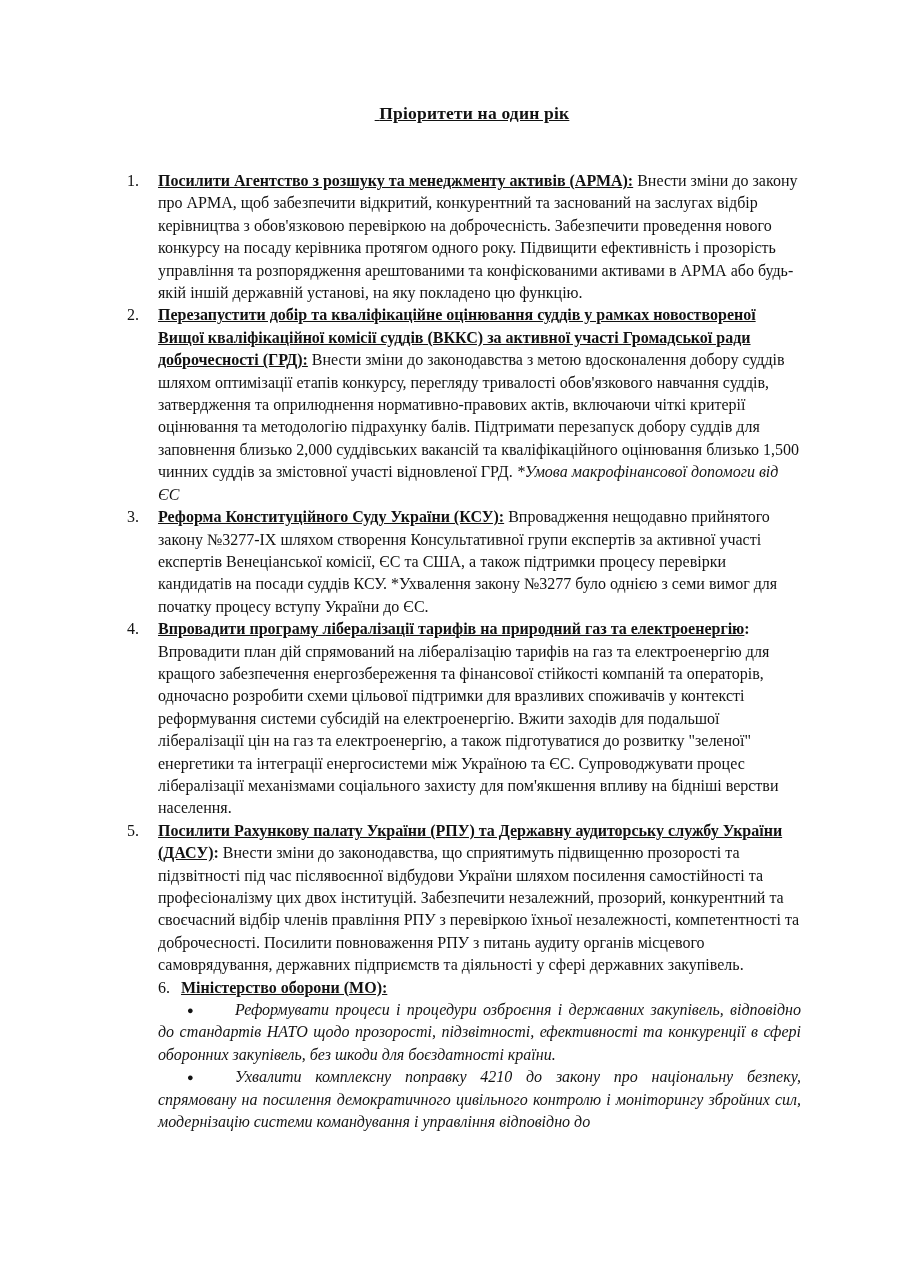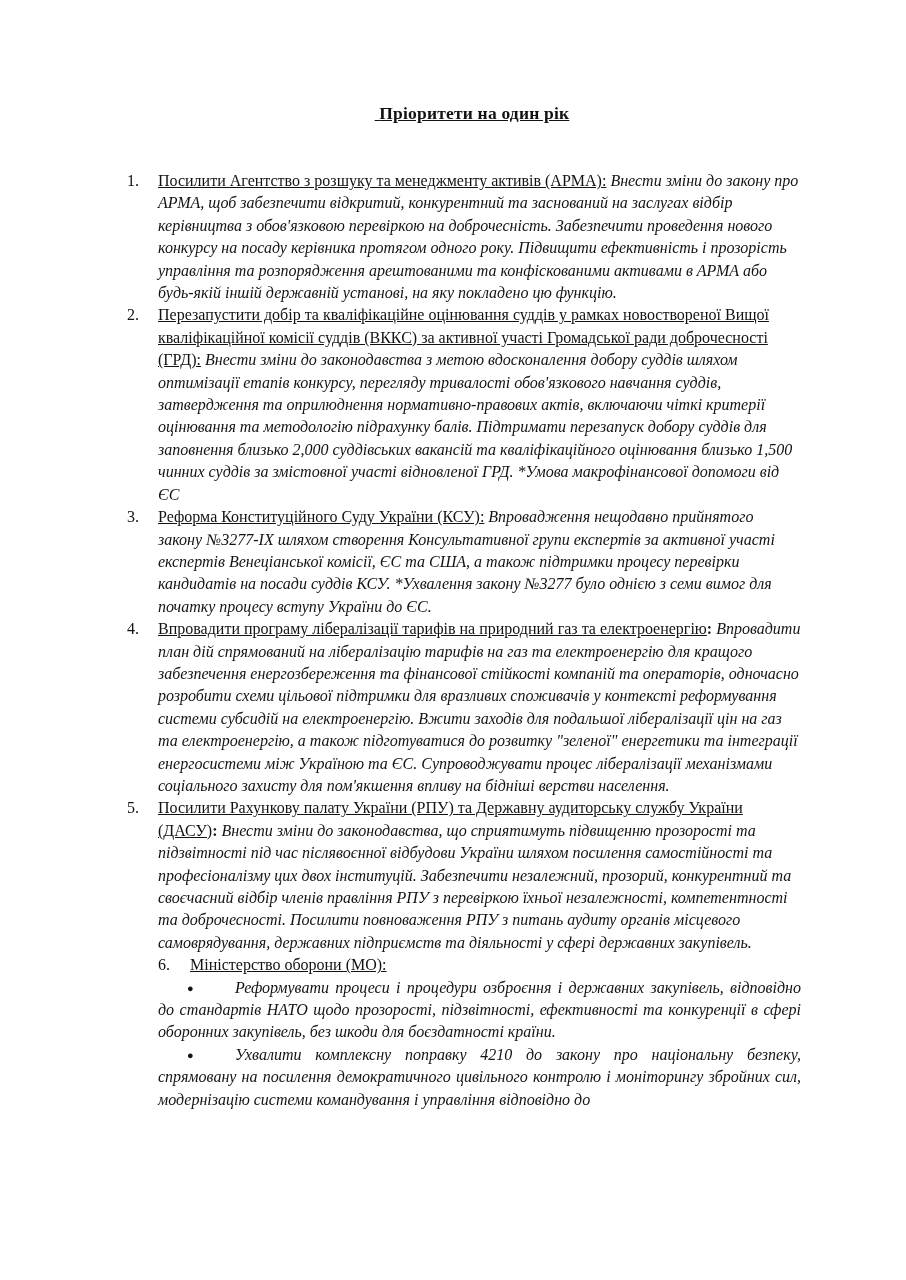--- a/index.html
+++ b/index.html
@@ -31,26 +31,26 @@
     margin: 46px 0 0 158px;
     width: 643px;
     font-size: 16px;
     line-height: 22.4px;
     text-align: left;
   }
 
   .item { position: relative; }
   .num { position: absolute; left: -31px; top: 0; }
   .item.indent .num { left: 0; }
-  .item.indent .body { margin-left: 32px; }
+  .item.indent .body { margin-left: 23px; }
 
-  .seg-bold-underline { font-weight: 400; text-decoration: underline; }
+  .seg-bold-underline { font-weight: 700; text-decoration: underline; }
   .seg-bold { font-weight: 700; }
   .seg-italic { font-style: italic; }
-  .seg-normal { font-weight: 400; font-style: italic; }
+  .seg-normal { font-weight: 400; }
 
   .bullet-para {
     margin: 0;
     text-align: justify;
     text-indent: 29px;
     font-style: italic;
   }
   .bullet-marker {
     display: inline-block;
     width: 48px;

